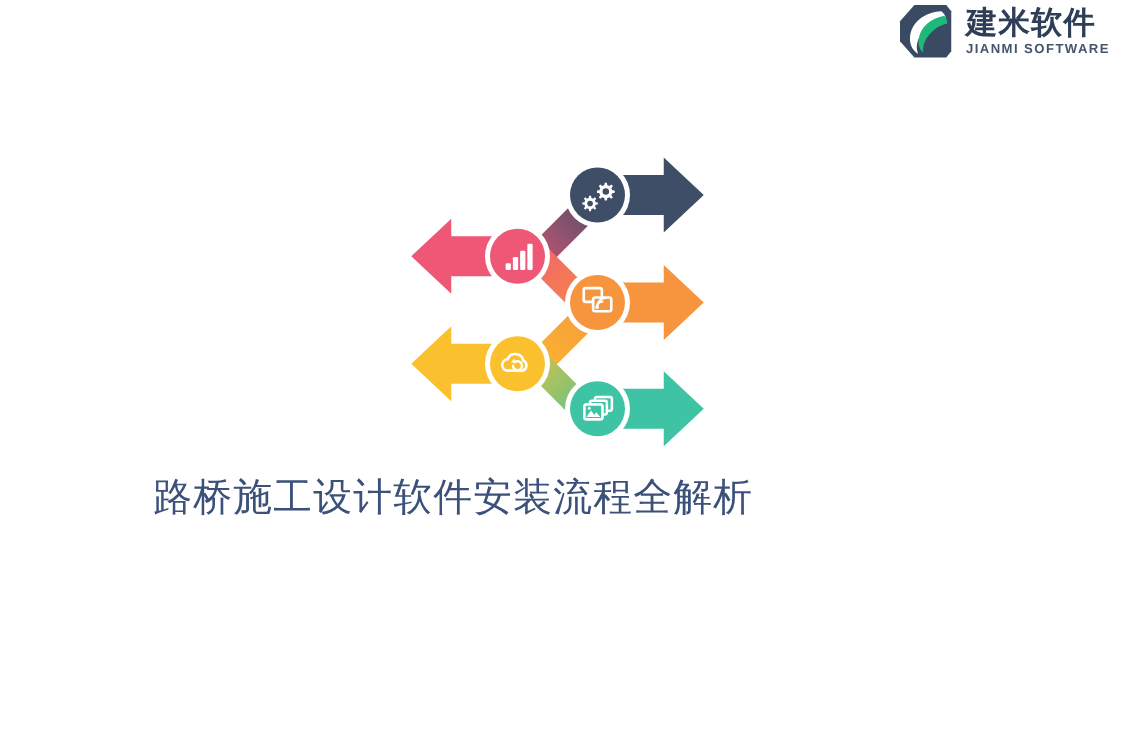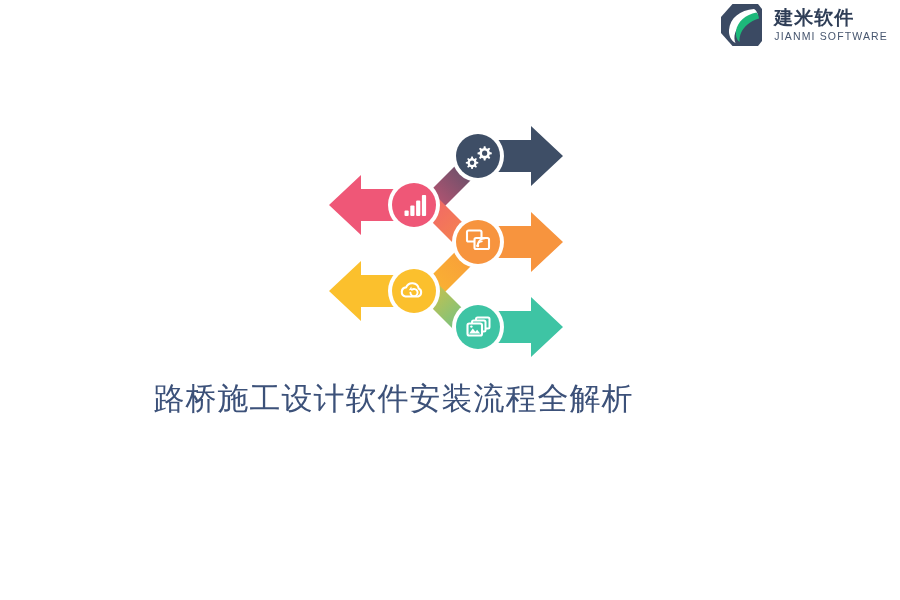--- a/index.html
+++ b/index.html
@@ -33,30 +33,30 @@
   }
   .brand-text {
     display: flex;
     flex-direction: column;
     align-items: flex-start;
     justify-content: center;
     line-height: 1;
   }
   .brand-cn {
     font-family: "DejaVu Sans", "Liberation Sans", sans-serif;
-    font-size: 19px;
+    font-size: 25px;
     font-weight: 700;
     color: #2f3e57;
     letter-spacing: 1px;
     line-height: 1.05;
   }
   .brand-en {
     font-family: "Liberation Sans", sans-serif;
     font-size: 10.5px;
-    font-weight: 400;
+    font-weight: 700;
     color: #46556e;
     letter-spacing: 1.15px;
     margin-top: 3px;
   }
 
   
   .infographic {
     position: absolute;
     left: 325px;
     top: 118px;
@@ -70,21 +70,20 @@
     overflow: visible;
   }
 
   
   .heading {
     position: absolute;
     left: 0;
     top: 372px;
     width: 725px;
     text-align: center;
-    margin-left: 31px;
   }
   .heading-line {
     font-family: "DejaVu Serif", "Liberation Serif", serif;
     font-size: 31px;
     font-weight: 400;
     color: #3c5179;
     line-height: 52px;
     letter-spacing: 1px;
     white-space: nowrap;
   }

